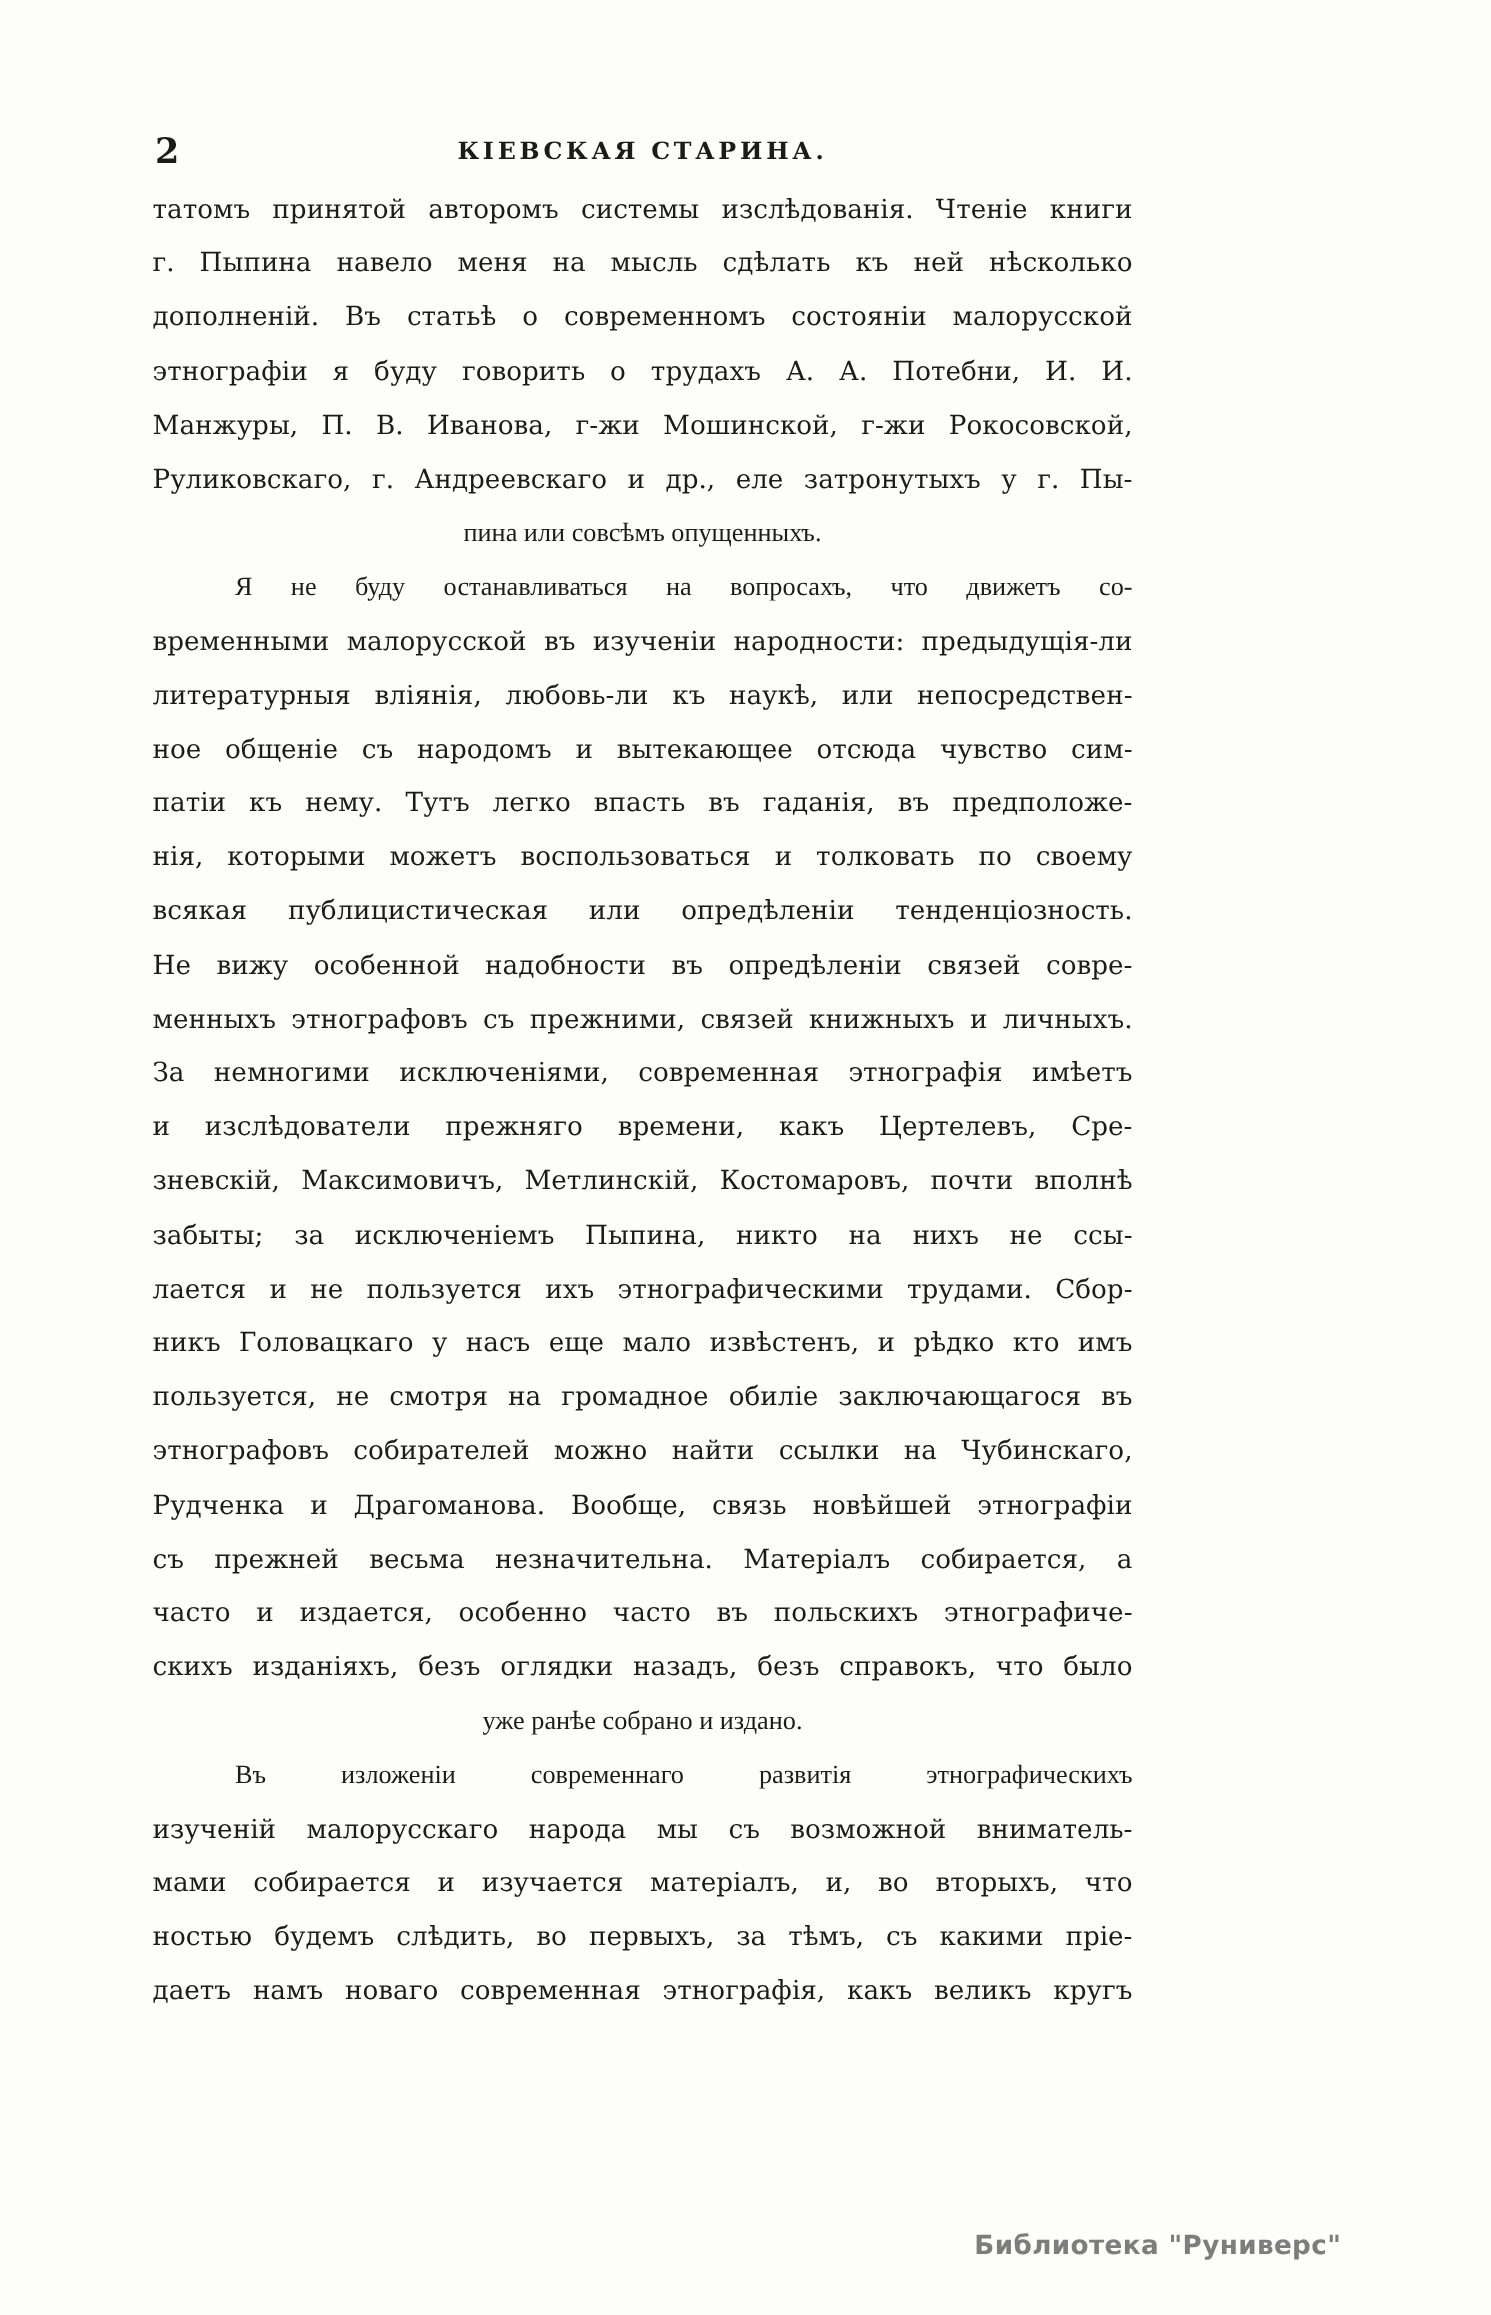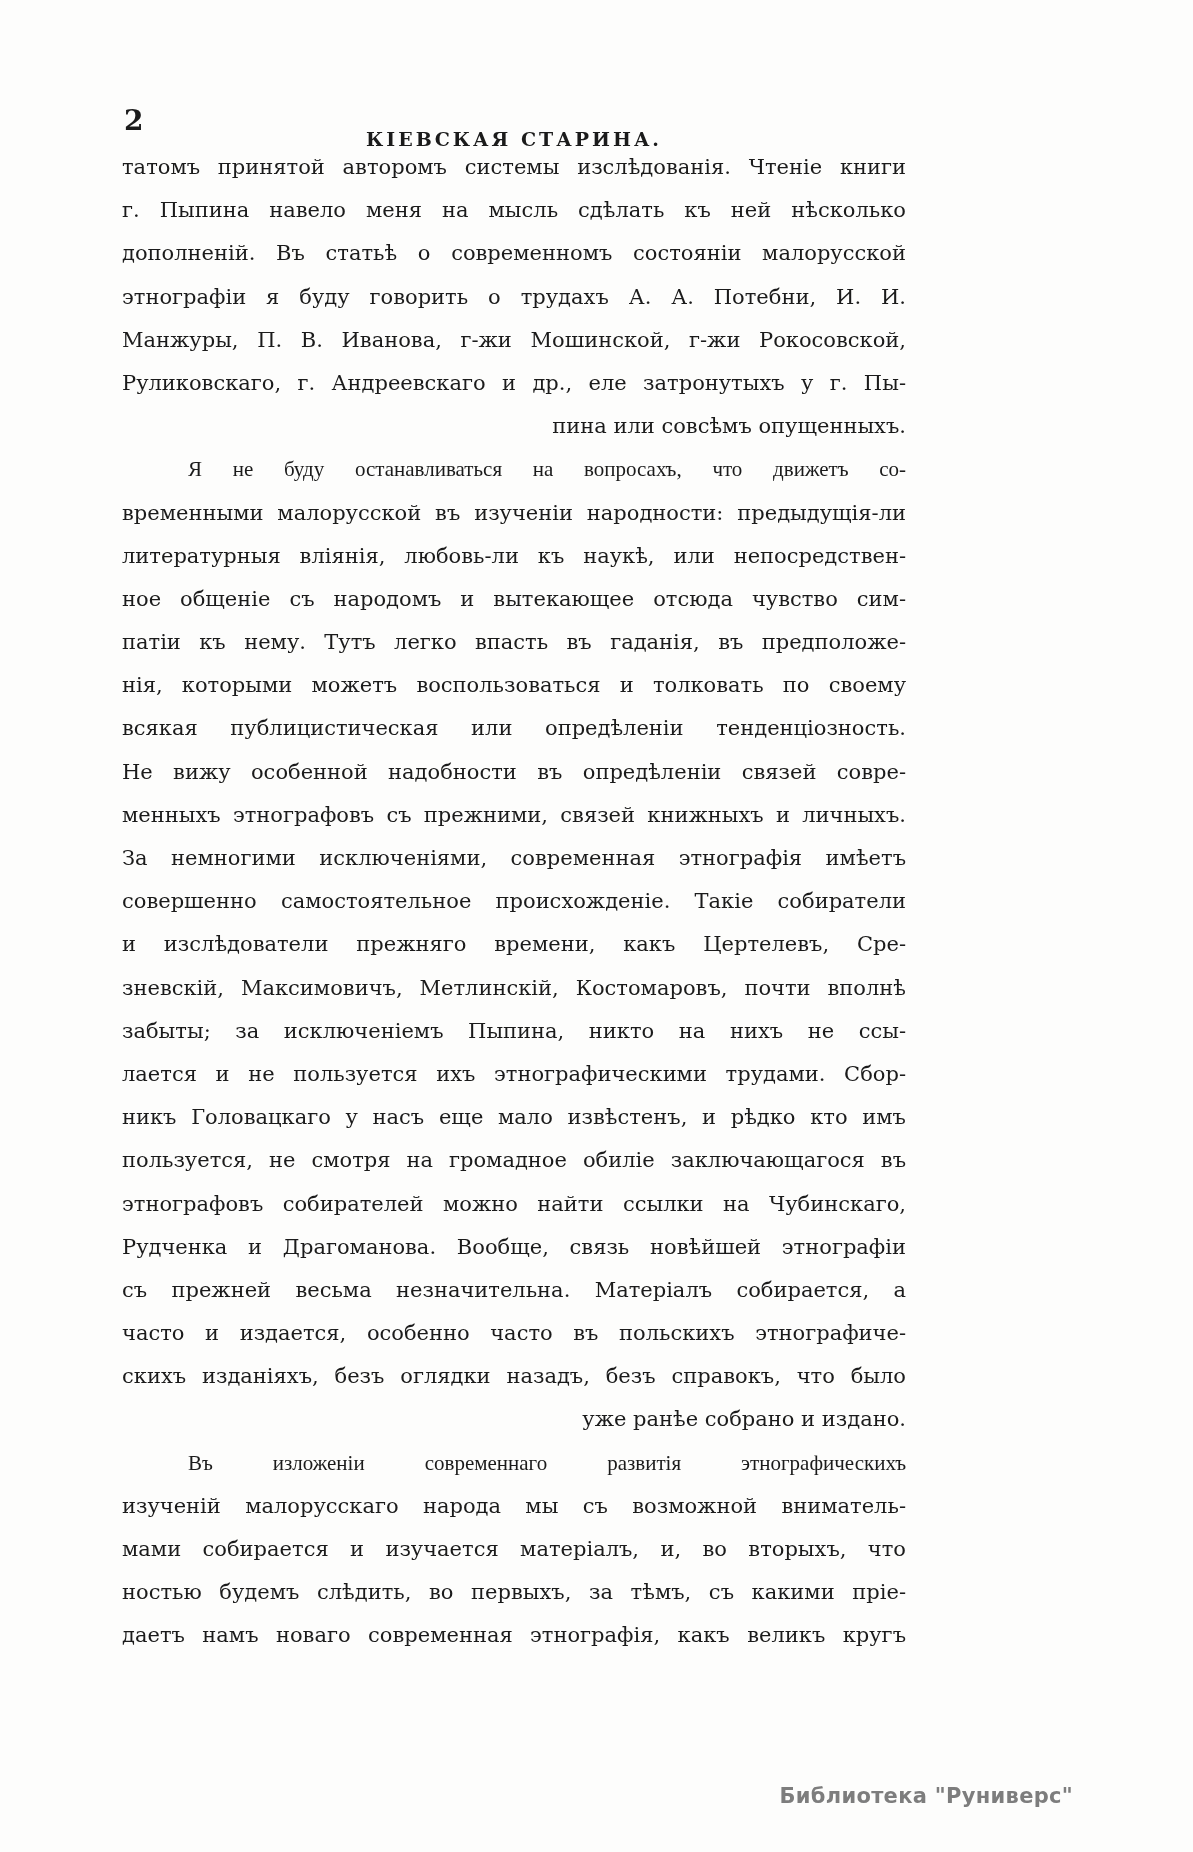--- a/index.html
+++ b/index.html
@@ -31,21 +31,20 @@
     font-weight: bold;
     line-height: 34px;
   }
   .header-title {
     text-align: center;
     font-size: 19px;
     font-weight: bold;
     letter-spacing: 3px;
     line-height: 34px;
     white-space: nowrap;
-    margin-top: 18px;
   }
   .text-block {
     position: absolute;
     top: 146px;
     left: 122px;
     width: 784px;
     font-size: 21px;
   }
   .line {
     height: 43.2px;
@@ -54,21 +53,22 @@
     overflow: hidden;
     white-space: normal;
   }
   .line::after {
     content: "";
     display: inline-block;
     width: 100%;
     height: 0;
   }
   .line.end {
-    text-align: right;
+    text-align: center;
+    font-family: Liberation Serif, serif;
   }
   .line.end::after {
     content: none;
   }
   .line.indent {
     text-indent: 66px;
     font-family: Liberation Serif, serif;
   }
   .footer-watermark {
     position: absolute;
@@ -102,21 +102,20 @@
       <div class="line indent">Я не буду останавливаться на вопросахъ, что движетъ со-</div>
       <div class="line">временными малорусской въ изученіи народности: предыдущія-ли</div>
       <div class="line">литературныя вліянія, любовь-ли къ наукѣ, или непосредствен-</div>
       <div class="line">ное общеніе съ народомъ и вытекающее отсюда чувство сим-</div>
       <div class="line">патіи къ нему. Тутъ легко впасть въ гаданія, въ предположе-</div>
       <div class="line">нія, которыми можетъ воспользоваться и толковать по своему</div>
       <div class="line">всякая публицистическая или опредѣленіи тенденціозность.</div>
       <div class="line">Не вижу особенной надобности въ опредѣленіи связей совре-</div>
       <div class="line">менныхъ этнографовъ съ прежними, связей книжныхъ и личныхъ.</div>
       <div class="line">За немногими исключеніями, современная этнографія имѣетъ</div>
-      <div class="line">совершенно самостоятельное происхожденіе. Такіе собиратели</div>
       <div class="line">и изслѣдователи прежняго времени, какъ Цертелевъ, Сре-</div>
       <div class="line">зневскій, Максимовичъ, Метлинскій, Костомаровъ, почти вполнѣ</div>
       <div class="line">забыты; за исключеніемъ Пыпина, никто на нихъ не ссы-</div>
       <div class="line">лается и не пользуется ихъ этнографическими трудами. Сбор-</div>
       <div class="line">никъ Головацкаго у насъ еще мало извѣстенъ, и рѣдко кто имъ</div>
       <div class="line">пользуется, не смотря на громадное обиліе заключающагося въ</div>
       <div class="line">этнографовъ собирателей можно найти ссылки на Чубинскаго,</div>
       <div class="line">Рудченка и Драгоманова. Вообще, связь новѣйшей этнографіи</div>
       <div class="line">съ прежней весьма незначительна. Матеріалъ собирается, а</div>
       <div class="line">часто и издается, особенно часто въ польскихъ этнографиче-</div>

